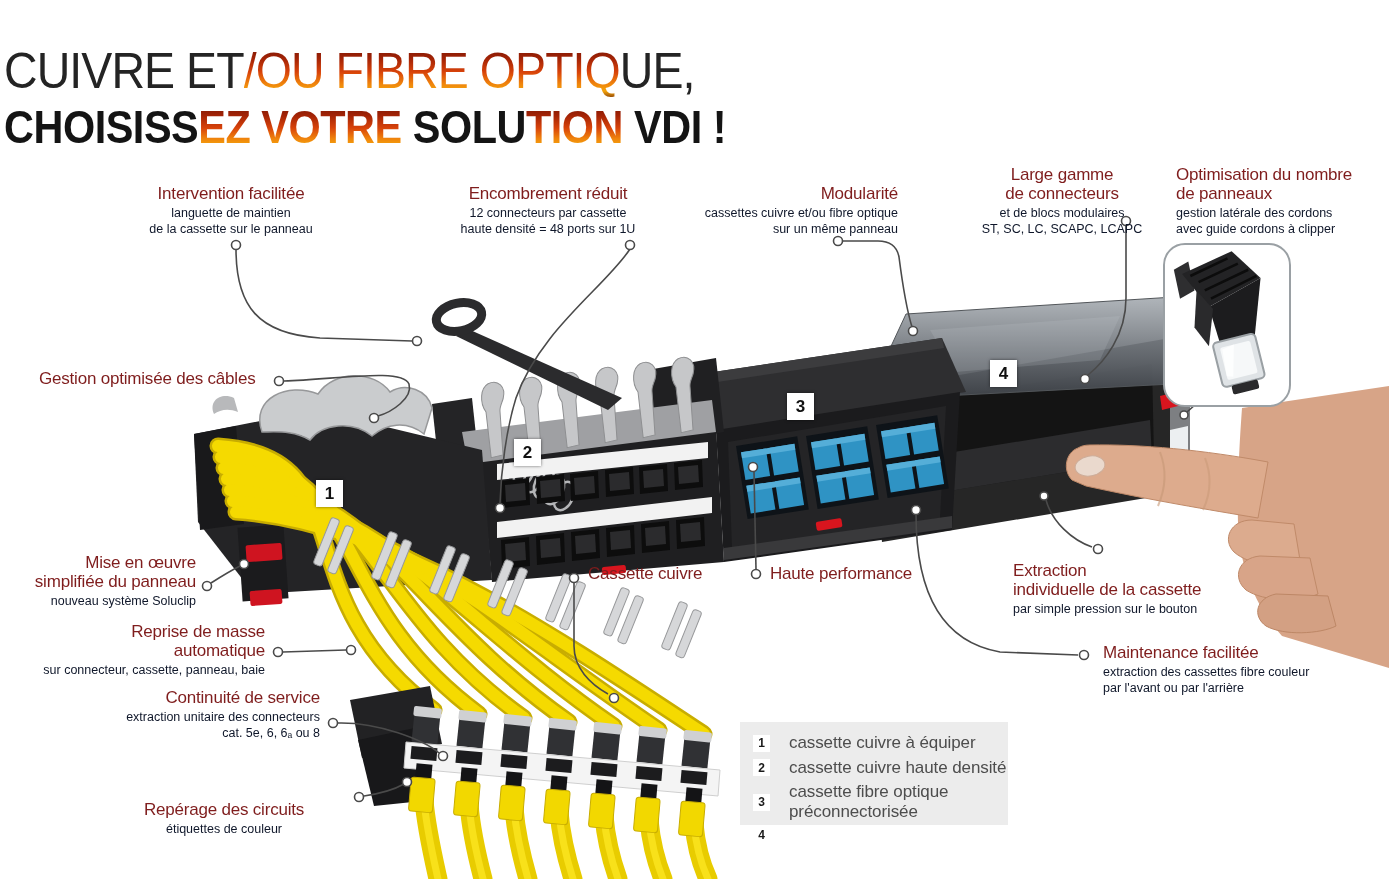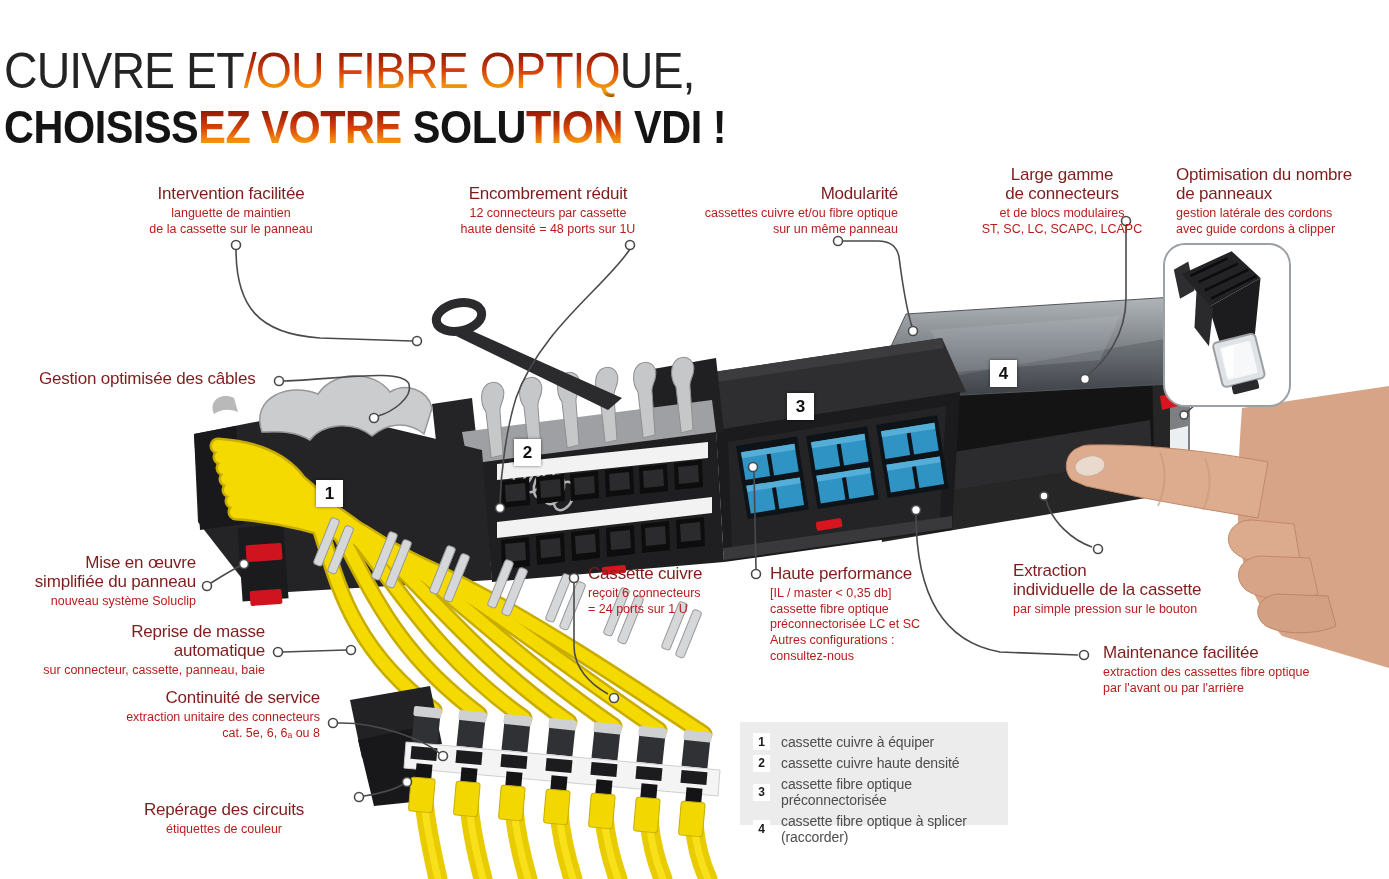--- a/index.html
+++ b/index.html
@@ -13,37 +13,37 @@
        transform:scaleX(.93);transform-origin:left center;}
   .hl2{font-size:46px;font-weight:700;letter-spacing:-.5px;color:#141414;line-height:1.1;margin-top:4px;
        transform:scaleX(.9);transform-origin:left center;}
   .fire{background:linear-gradient(180deg,#6e1404 2%,#a32306 28%,#d8430a 52%,#ef820c 72%,#f4a40c 86%,#7c3305 100%);
         -webkit-background-clip:text;background-clip:text;}
   @supports ((-webkit-background-clip:text) or (background-clip:text)){.fire{color:transparent;}}
 
   
   .co{position:absolute;z-index:3;}
   .co .t{font-size:17px;font-weight:400;letter-spacing:-.2px;color:#7f1d1d;line-height:1.12;white-space:pre-line;}
-  .co .s{font-size:12.5px;color:#b91c1c;line-height:1.25;white-space:pre-line;margin-top:3px;}
+  .co .s{font-size:12.5px;color:#0f172a;line-height:1.25;white-space:pre-line;margin-top:3px;}
   .co.center{text-align:center;}
   .co.right{text-align:right;}
   .co.left{text-align:left;}
 
   
   .badge{position:absolute;z-index:4;width:27px;height:27px;background:#fff;color:#111;
          font-weight:700;font-size:17px;display:flex;align-items:center;justify-content:center;
          box-shadow:0 0 3px rgba(0,0,0,.55);}
 
   
   .legend{position:absolute;left:740px;top:722px;width:268px;height:103px;background:#ececec;
           z-index:3;padding:11px 0 0 13px;box-sizing:border-box;}
   .legend-row{display:flex;align-items:center;margin-bottom:4.5px;}
   .legend-num{width:17px;height:17px;background:#fff;color:#1a1a1a;font-size:12px;font-weight:700;
               display:flex;align-items:center;justify-content:center;margin-right:11px;flex:0 0 auto;}
-  .legend-label{font-size:14px;color:#4d4d4d;letter-spacing:-.1px;}
+  .legend-label{font-size:17px;color:#4d4d4d;letter-spacing:-.1px;margin-left:8px;}
 
   
   .inset{position:absolute;left:1163px;top:243px;width:124px;height:160px;background:#fff;
          border:2.5px solid #9aa0a4;border-radius:22px;z-index:3;overflow:hidden;}
   .inset svg{display:block;width:100%;height:100%;}
 </style>
 </head>
 <body>
 
 <div class="stage">
@@ -447,39 +447,32 @@
     <div class="t">Continuité de service</div>
     <div class="s">extraction unitaire des connecteurs
 cat. 5e, 6, 6ₐ ou 8</div>
   </div>
   <div class="co right" style="left:104px;top:800px;width:240px;text-align:center;">
     <div class="t">Repérage des circuits</div>
     <div class="s">étiquettes de couleur</div>
   </div>
   <div class="co left" style="left:588px;top:564px;width:180px;">
     <div class="t">Cassette cuivre</div>
-    <div class="s">reçoit 6 connecteurs
-= 24 ports sur 1 U</div>
   </div>
   <div class="co left" style="left:770px;top:564px;width:210px;">
     <div class="t">Haute performance</div>
-    <div class="s">[IL / master &lt; 0,35 db]
-cassette fibre optique
-préconnectorisée LC et SC
-Autres configurations :
-consultez-nous</div>
   </div>
   <div class="co left" style="left:1013px;top:561px;width:260px;">
     <div class="t">Extraction
 individuelle de la cassette</div>
     <div class="s">par simple pression sur le bouton</div>
   </div>
   <div class="co left" style="left:1103px;top:643px;width:256px;">
     <div class="t">Maintenance facilitée</div>
-    <div class="s">extraction des cassettes fibre optique
+    <div class="s">extraction des cassettes fibre couleur
 par l'avant ou par l'arrière</div>
   </div>
 
   <div class="badge" style="left:316px;top:480px;">1</div>
   <div class="badge" style="left:514px;top:439px;">2</div>
   <div class="badge" style="left:787px;top:393px;">3</div>
   <div class="badge" style="left:990px;top:360px;">4</div>
 
   <div class="legend">
     <div class="legend-row">
@@ -489,21 +482,20 @@
     <div class="legend-row">
       <span class="legend-num">2</span>
       <span class="legend-label">cassette cuivre haute densité</span>
     </div>
     <div class="legend-row">
       <span class="legend-num">3</span>
       <span class="legend-label">cassette fibre optique préconnectorisée</span>
     </div>
     <div class="legend-row">
       <span class="legend-num">4</span>
-      <span class="legend-label">cassette fibre optique à splicer (raccorder)</span>
     </div>
   </div>
 
   <div class="inset">
     <svg viewBox="0 0 119 155" aria-hidden="true">
       <path d="M8,24 L22,16 L28,44 L14,52 Z" fill="#2e2e30"></path>
       <path d="M16,28 L64,6 L92,32 L42,60 Z" fill="#232325"></path>
       <path d="M24,30 L60,13 M32,36 L70,18 M38,44 L80,24 M44,52 L88,30" stroke="#0c0c0c" stroke-width="2.5" fill="none"></path>
       <path d="M42,60 L92,32 L86,92 L56,106 Z" fill="#1c1c1e"></path>
       <path d="M30,44 L46,62 L42,98 L28,80 Z" fill="#2a2a2c"></path>

